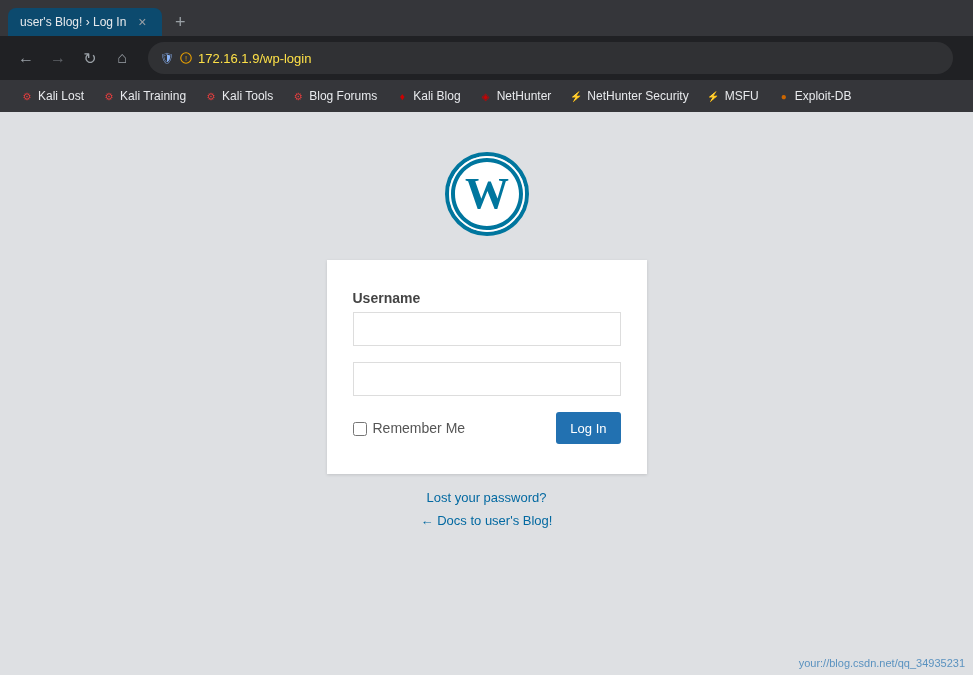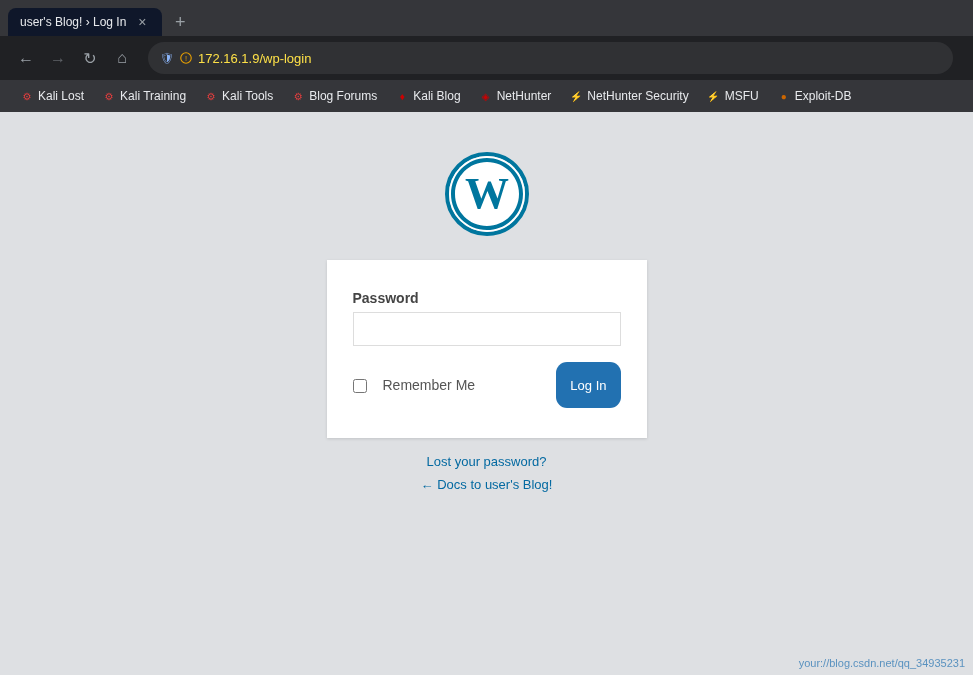--- a/index.html
+++ b/index.html
@@ -3,21 +3,21 @@
   <meta charset="utf-8">
   <style>
     * { margin: 0; padding: 0; box-sizing: border-box; }
     body { font-family: -apple-system, BlinkMacSystemFont, 'Segoe UI', sans-serif; background: #dee0e3; width: 973px; height: 675px; overflow: hidden; }
 
     
     .browser-chrome { background: #202124; width: 100%; }
 
     
     .tab-bar { display: flex; align-items: center; padding: 8px 8px 0 8px; background: #35363a; height: 36px; }
-    .tab { display: flex; align-items: center; background: #0f172a; color: #e8eaed; font-size: 12px; padding: 0 12px; height: 28px; border-radius: 8px 8px 0 0; max-width: 200px; gap: 8px; }
+    .tab { display: flex; align-items: center; background: #0c4a6e; color: #e8eaed; font-size: 12px; padding: 0 12px; height: 28px; border-radius: 8px 8px 0 0; max-width: 200px; gap: 8px; }
     .tab-title { color: #e8eaed; font-size: 12px; white-space: nowrap; overflow: hidden; text-overflow: ellipsis; }
     .tab-close { color: #9aa0a6; font-size: 14px; cursor: pointer; width: 16px; height: 16px; display: flex; align-items: center; justify-content: center; border-radius: 50%; }
     .new-tab-btn { color: #9aa0a6; font-size: 18px; margin-left: 4px; cursor: pointer; width: 28px; height: 28px; display: flex; align-items: center; justify-content: center; border-radius: 50%; }
 
     
     .nav-bar { display: flex; align-items: center; background: #202124; padding: 6px 12px; gap: 4px; height: 44px; }
     .nav-btn { color: #9aa0a6; width: 28px; height: 28px; display: flex; align-items: center; justify-content: center; border-radius: 50%; cursor: pointer; font-size: 16px; }
     .nav-btn.disabled { color: #5f6368; cursor: default; }
     .address-bar { flex: 1; background: #303134; border-radius: 20px; display: flex; align-items: center; padding: 0 12px; height: 32px; gap: 6px; margin: 0 8px; }
     .address-security { color: #8ab4f8; font-size: 12px; display: flex; align-items: center; gap: 4px; }
@@ -34,23 +34,23 @@
     
     .wp-logo-container { margin-bottom: 20px; }
     .wp-logo { width: 84px; height: 84px; }
 
     
     .login-card { background: #fff; padding: 30px 26px; width: 320px; box-shadow: 0 1px 3px rgba(0,0,0,0.13); }
     .form-group { margin-bottom: 16px; }
     .form-label { display: block; font-size: 14px; color: #444; margin-bottom: 6px; font-weight: 600; }
     .form-input { width: 100%; border: 1px solid #ddd; padding: 6px 8px; font-size: 15px; color: #333; outline: none; height: 34px; }
     .form-actions { display: flex; align-items: center; justify-content: space-between; margin-top: 4px; }
-    .remember-me { display: flex; align-items: flex-end; gap: 16px; font-size: 14px; color: #555; }
+    .remember-me { display: flex; align-items: flex-end; gap: 6px; font-size: 14px; color: #555; }
     .remember-checkbox { width: 14px; height: 14px; border: 1px solid #bbb; background: #fff; cursor: pointer; }
-    .login-btn { background: #2271b1; color: #fff; border: none; padding: 6px 14px; font-size: 13px; cursor: pointer; border-radius: 11px; height: 46px; }
+    .login-btn { background: #2271b1; color: #fff; border: none; padding: 6px 14px; font-size: 13px; cursor: pointer; border-radius: 3px; height: 32px; }
 
     
     .form-links { margin-top: 16px; text-align: center; }
     .form-link { display: block; font-size: 13px; color: #0369a1; text-decoration: none; margin-bottom: 8px; }
 
     
     .watermark { position: fixed; bottom: 6px; right: 8px; font-size: 11px; color: #2271b1; opacity: 0.7; }
 
     
     .shield-icon { font-size: 11px; color: #8ab4f8; }
@@ -141,21 +141,24 @@
     <svg class="wp-logo" viewBox="0 0 84 84" xmlns="http://www.w3.org/2000/svg">
       <circle cx="42" cy="42" r="40" fill="none" stroke="#00769e" stroke-width="4"></circle>
       <circle cx="42" cy="42" r="38" fill="white"></circle>
       <path d="M42 6C22.1 6 6 22.1 6 42C6 61.9 22.1 78 42 78C61.9 78 78 61.9 78 42C78 22.1 61.9 6 42 6ZM42 10C59.7 10 74 24.3 74 42C74 59.7 59.7 74 42 74C24.3 74 10 59.7 10 42C10 24.3 24.3 10 42 10Z" fill="#00769e"></path>
       <text x="42" y="56" text-anchor="middle" font-size="44" font-weight="bold" fill="#00769e" font-family="Georgia, serif">W</text>
     </svg>
   </div>
 
   <div class="login-card">
     <div class="form-group">
-      <label class="form-label">Password</label>
+      <label class="form-label">Username</label>
+      <input class="form-input" type="text" autocomplete="username" style="">
+    </div>
+    <div class="form-group">
       <input class="form-input" type="password" autocomplete="current-password" style="">
     </div>
     <div class="form-actions">
       <label class="remember-me">
         <input type="checkbox" class="remember-checkbox" style="">
         <span>Remember Me</span>
       </label>
       <button class="login-btn">Log In</button>
     </div>
   </div>

